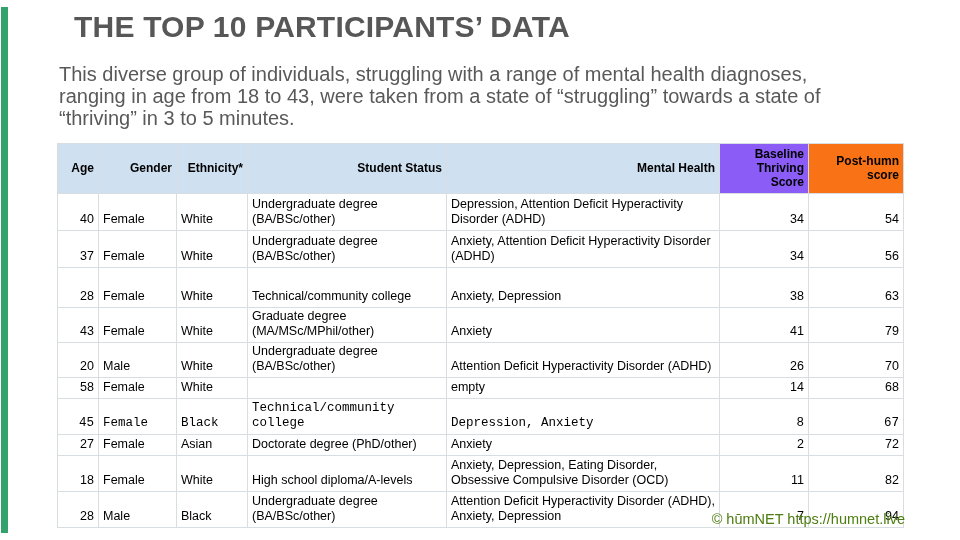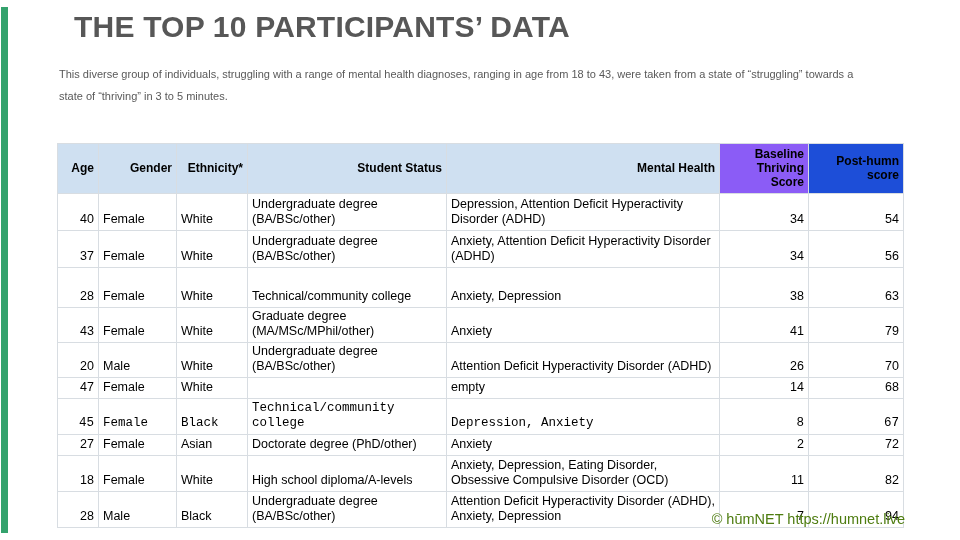--- a/index.html
+++ b/index.html
@@ -10,21 +10,21 @@
   .accent-bar{
     position:absolute;left:1px;top:7px;width:7px;height:526px;
   }
   .title{
     position:absolute;left:74px;top:10px;width:860px;
     font-size:30px;font-weight:bold;color:#575757;letter-spacing:0.2px;
     white-space:nowrap;
   }
   .desc{
     position:absolute;left:59px;top:63px;width:800px;
-    font-size:11px;line-height:22px;color:#595959;
+    font-size:20px;line-height:22px;color:#595959;
   }
   .table-wrap{position:absolute;left:57px;top:143px;}
   table.participants{
     border-collapse:collapse;table-layout:fixed;width:846px;
     font-size:12.5px;color:#000;
   }
   table.participants col.c-age{width:41px;}
   table.participants col.c-gender{width:78px;}
   table.participants col.c-ethnicity{width:71px;}
   table.participants col.c-status{width:199px;}
@@ -68,21 +68,21 @@
       </colgroup>
       <thead>
           <tr style="height: 42px;">
             <th class="num" style="background: rgb(207, 224, 241);">Age</th>
             <th style="background: rgb(207, 224, 241);">Gender</th>
             <th style="background: rgb(207, 224, 241);">Ethnicity*</th>
             <th style="background: rgb(207, 224, 241);">Student Status</th>
             <th style="background: rgb(207, 224, 241);">Mental Health</th>
             <th class="num" style="background: #8b5cf6;">Baseline
 Thriving Score</th>
-            <th class="num" style="background: #1d4ed8;">Post-humn
+            <th class="num" style="background: #f97316;">Post-humn
 score</th>
           </tr>
         </thead>
       <tbody>
           <tr style="height: 37px;">
             <td class="num">40</td>
             <td>Female</td>
             <td>White</td>
             <td>Undergraduate degree (BA/BSc/other)</td>
             <td>Depression, Attention Deficit Hyperactivity Disorder (ADHD)</td>
@@ -119,21 +119,21 @@
           <tr style="height: 35px;">
             <td class="num">20</td>
             <td>Male</td>
             <td>White</td>
             <td>Undergraduate degree (BA/BSc/other)</td>
             <td>Attention Deficit Hyperactivity Disorder (ADHD)</td>
             <td class="num">26</td>
             <td class="num">70</td>
           </tr>
           <tr style="height: 21px;">
-            <td class="num">47</td>
+            <td class="num">58</td>
             <td>Female</td>
             <td>White</td>
             <td></td>
             <td>empty</td>
             <td class="num">14</td>
             <td class="num">68</td>
           </tr>
           <tr style="height: 36px; font-family: Liberation Mono, monospace;">
             <td class="num">45</td>
             <td>Female</td>

